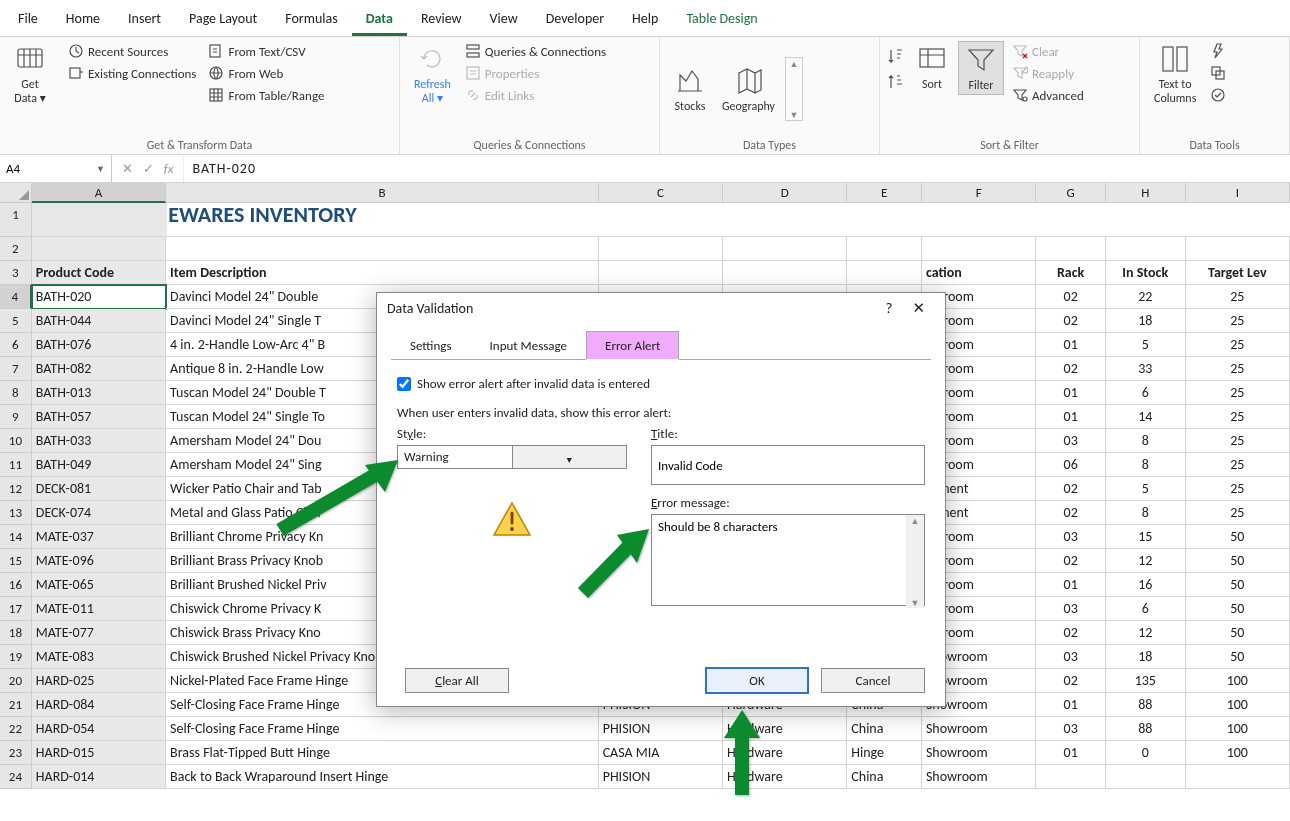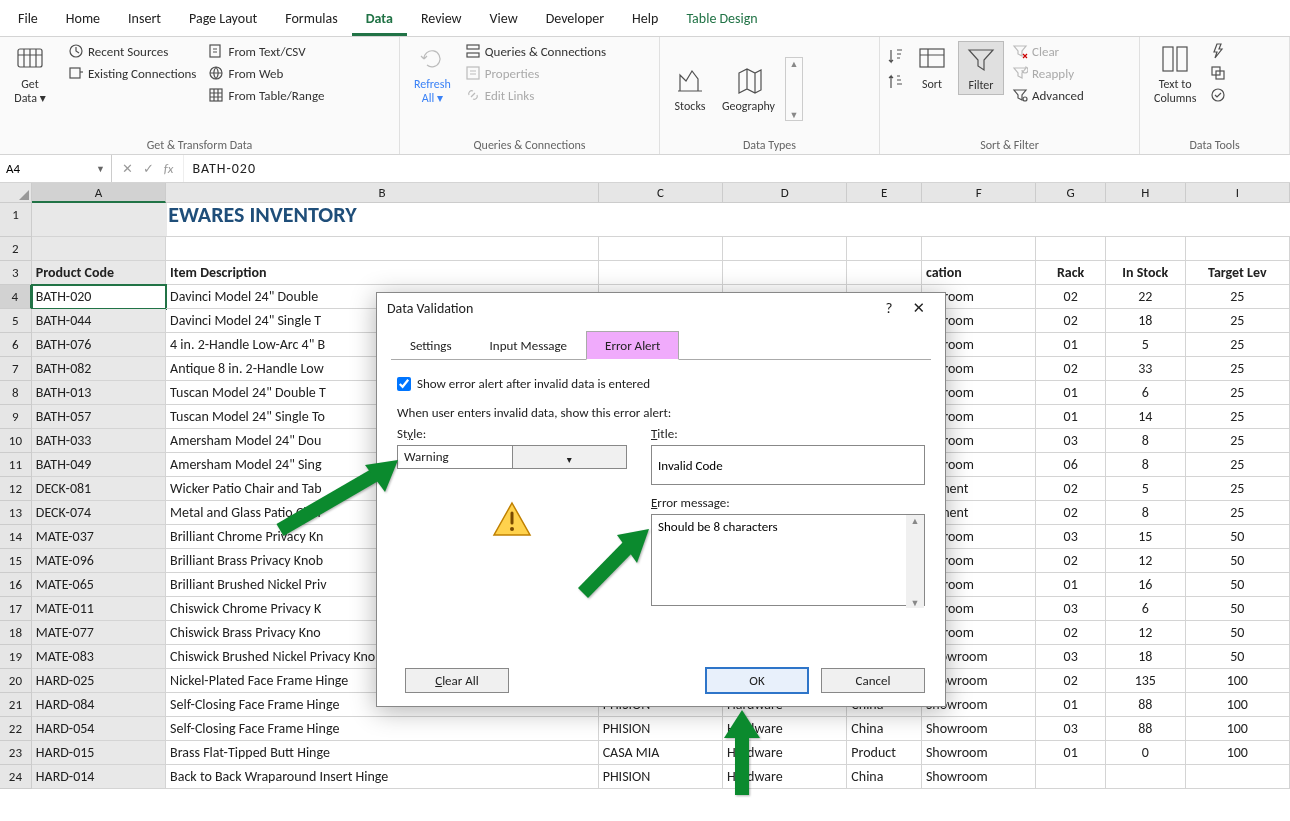--- a/index.html
+++ b/index.html
@@ -602,21 +602,21 @@
         <div class="cell wG num">03</div>
         <div class="cell wH num">88</div>
         <div class="cell wI num">100</div>
       </div>
       <div class="row">
         <div class="rh">23</div>
         <div class="cell col-sel wA">HARD-015</div>
         <div class="cell wB">Brass Flat-Tipped Butt Hinge</div>
         <div class="cell wC">CASA MIA</div>
         <div class="cell wD">Hardware</div>
-        <div class="cell wE">Product</div>
+        <div class="cell wE">Hinge</div>
         <div class="cell wF">Showroom</div>
         <div class="cell wG num">01</div>
         <div class="cell wH num">0</div>
         <div class="cell wI num">100</div>
       </div>
       <div class="row">
         <div class="rh">24</div>
         <div class="cell col-sel wA">HARD-014</div>
         <div class="cell wB">Back to Back Wraparound Insert Hinge</div>
         <div class="cell wC">PHISION</div>

